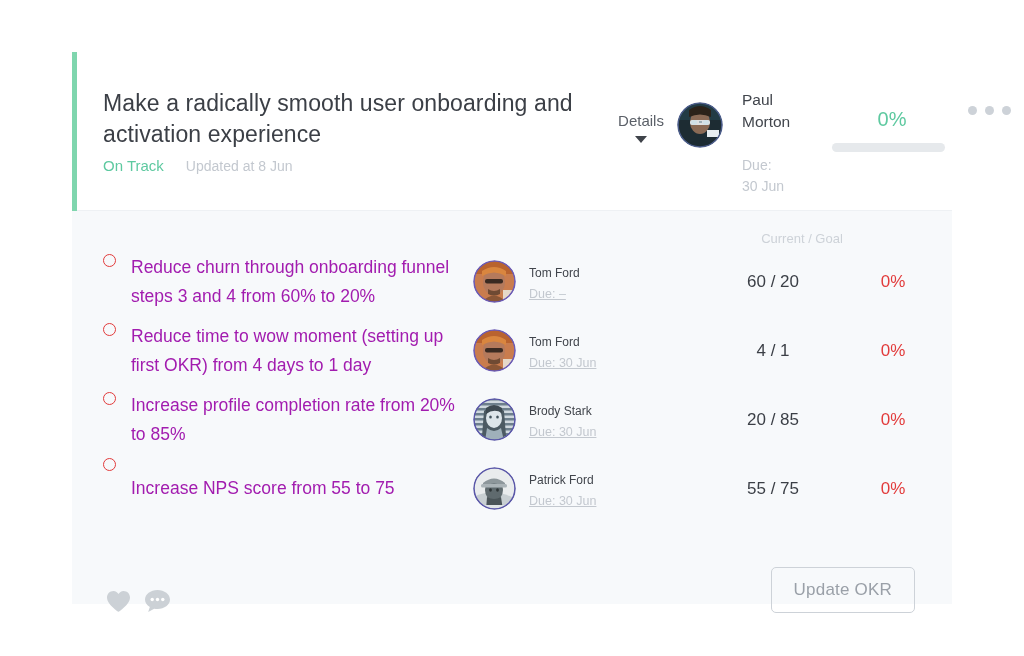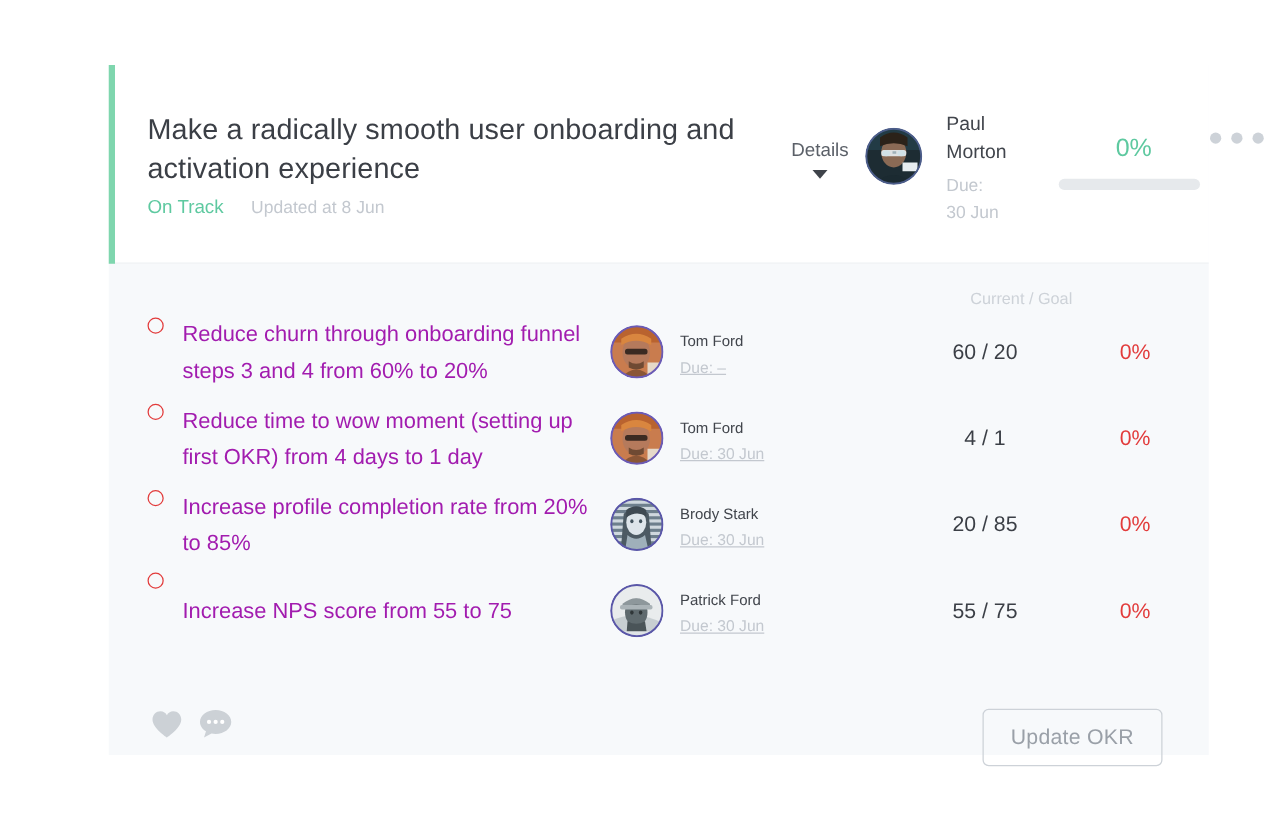--- a/index.html
+++ b/index.html
@@ -12,21 +12,21 @@
     height: 656px;
     font-family: "Liberation Sans", sans-serif;
     -webkit-font-smoothing: antialiased;
     overflow: hidden;
     position: relative;
   }
 
   
   .okr-card {
     position: absolute;
-    left: 87px;
+    left: 72px;
     top: 52px;
     width: 880px;
     height: 552px;
     background: #f7f9fb;
     box-sizing: border-box;
   }
 
   
   .okr-header {
     position: relative;
@@ -120,21 +120,21 @@
   .owner-name {
     font-size: 15.5px;
     line-height: 22px;
     color: #41454c;
     margin-top: -17px;
   }
   .owner-due {
     font-size: 14px;
     line-height: 21px;
     color: #c3c8cf;
-    margin-top: 5px;
+    margin-top: 22px;
   }
   .progress-block {
     margin-left: 8px;
     width: 120px;
     padding-top: 2px;
   }
   .progress-pct {
     font-size: 20px;
     color: #5ec9a0;
     text-align: center;
@@ -239,21 +239,21 @@
     font-size: 17px;
     color: #e23b3b;
     width: 90px;
     text-align: center;
     flex-shrink: 0;
   }
 
   
   .okr-footer {
     display: flex;
-    align-items: flex-start;
+    align-items: flex-end;
     justify-content: space-between;
     padding: 22px 37px 0 34px;
     margin-top: 22px;
   }
   .footer-actions {
     display: flex;
     align-items: center;
     gap: 13px;
   }
   .icon-btn {

